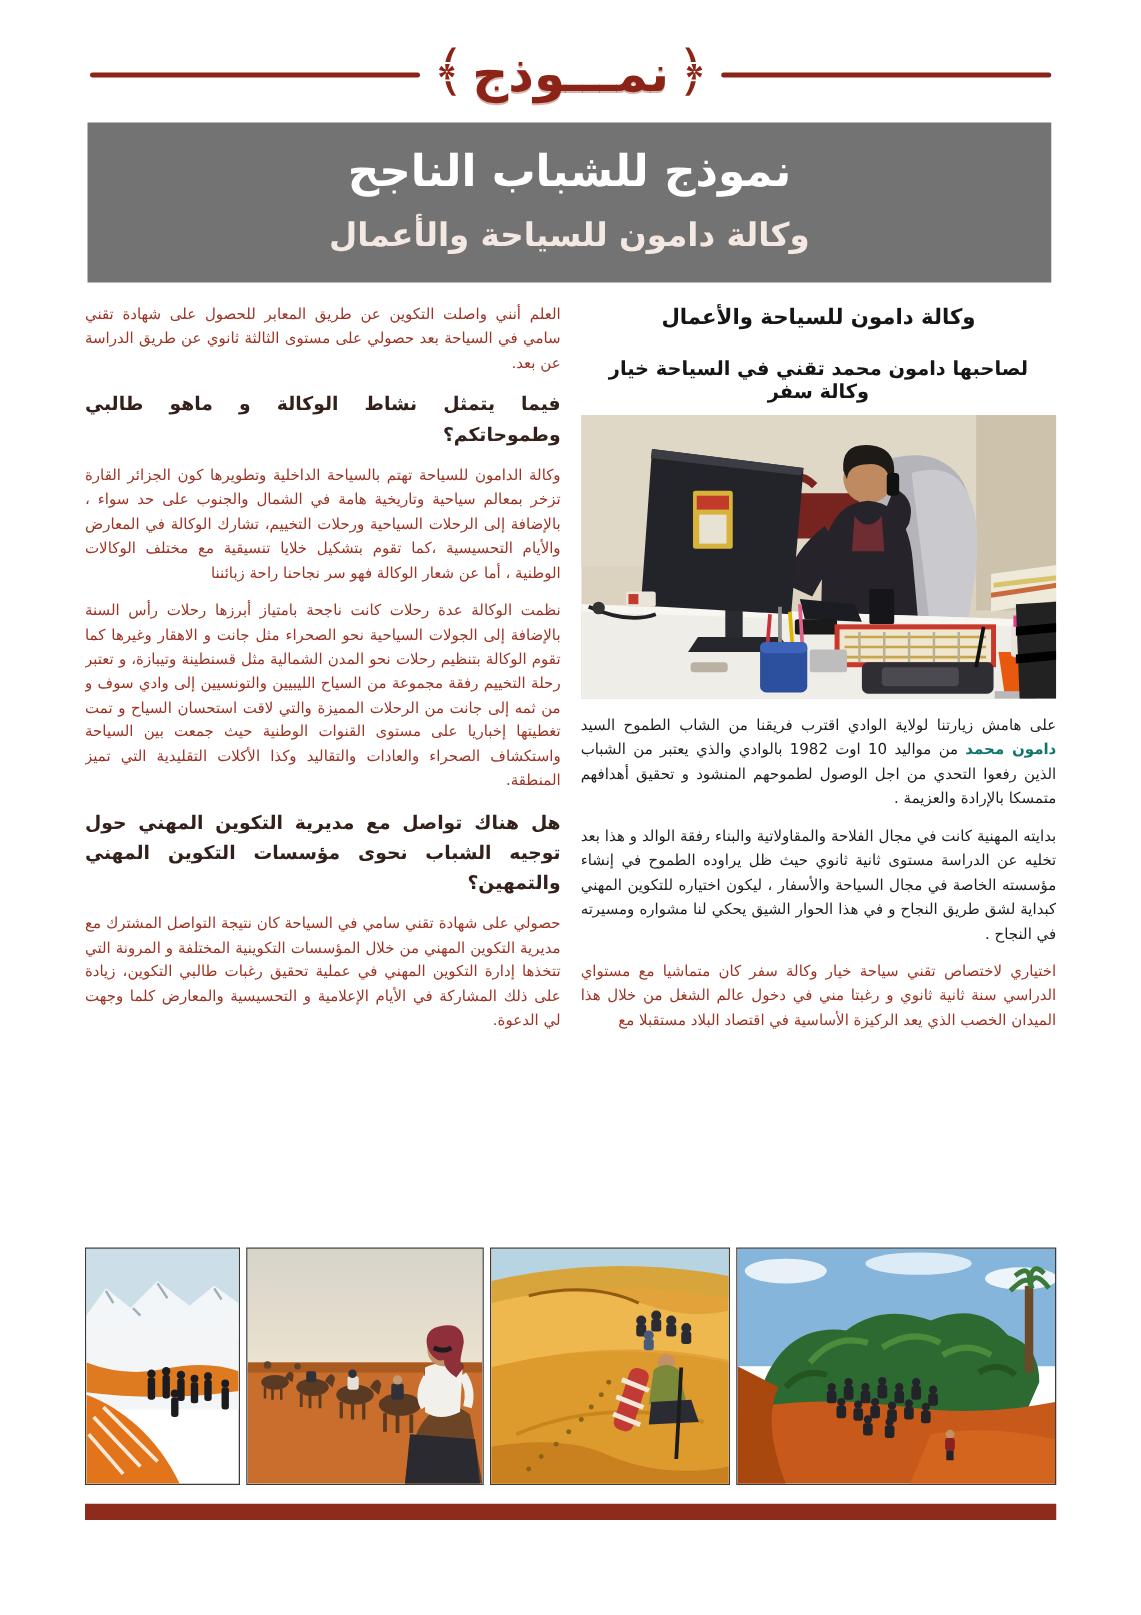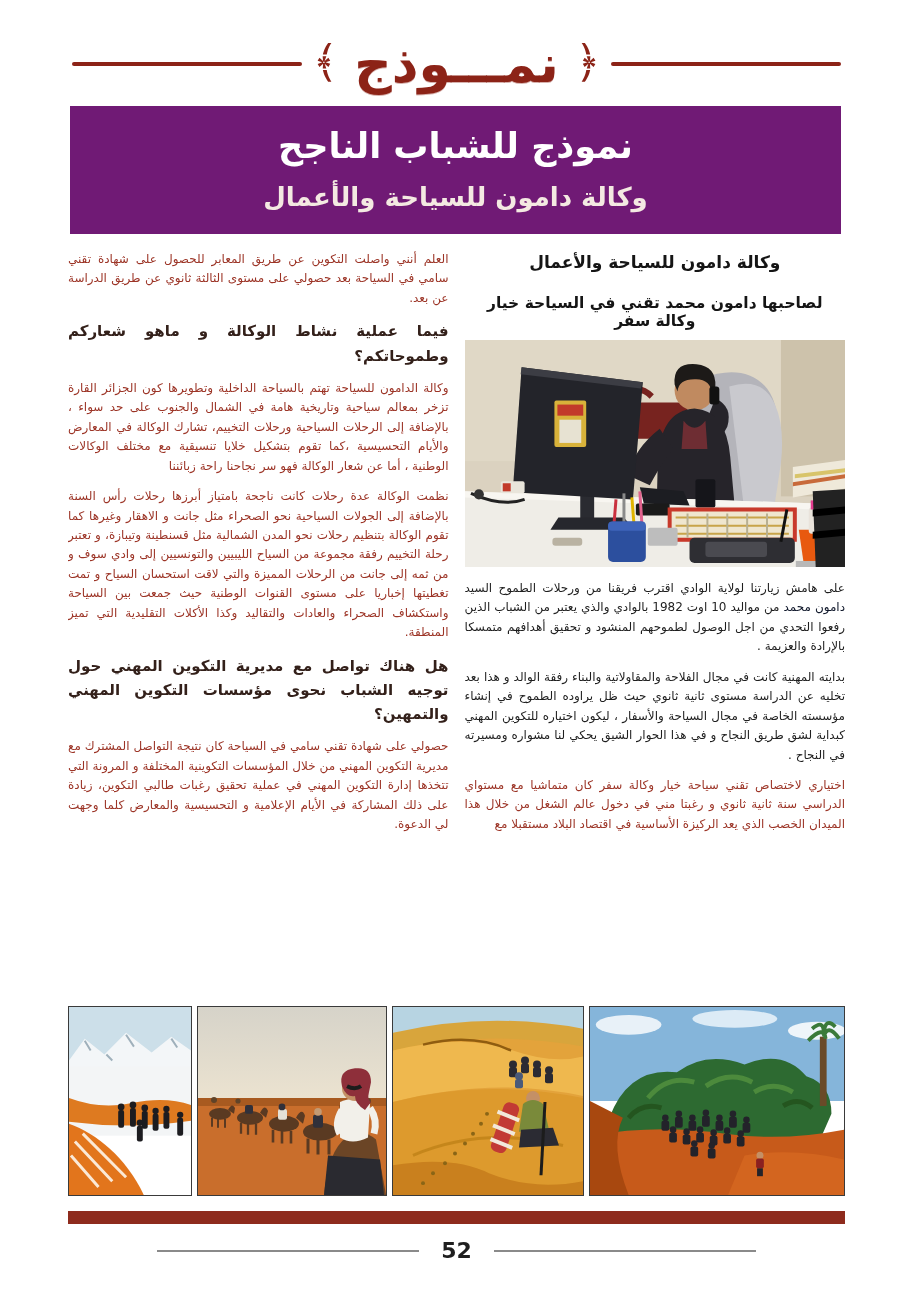--- a/index.html
+++ b/index.html
@@ -4,37 +4,37 @@
 <style>
   html,body{margin:0;padding:0;background:#ffffff;}
   body{width:913px;height:1292px;overflow:hidden;font-family:"DejaVu Sans",sans-serif;}
   .page{width:913px;height:1292px;position:relative;background:#fff;}
 
   
   .masthead{display:flex;align-items:center;padding:38px 72px 0 72px;direction:ltr;}
   .masthead .rule{flex:1;height:4px;background:#8c2317;border-radius:2px;}
   .ornament{display:flex;align-items:center;margin:0 10px;color:#8c2317;white-space:nowrap;}
   .ornament .bracket{font-size:44px;line-height:1;color:#8c2317;transform:translateY(-2px);}
-  .ornament .word{font-size:52px;font-weight:bold;line-height:1;margin:0 16px;letter-spacing:1px;
+  .ornament .word{font-size:40px;font-weight:bold;line-height:1;margin:0 6px;letter-spacing:1px;
     text-shadow:0 1px 0 rgba(140,35,23,.35);text-align:right;}
 
   
-  .banner{margin:16px 72px 0 70px;background:#701a75;color:#fff;text-align:center;
+  .banner{margin:16px 72px 0 70px;background:#737373;color:#fff;text-align:center;
     padding:20px 10px 22px 10px;}
   .banner h1{margin:0;font-size:35px;font-weight:bold;letter-spacing:1px;}
   .banner h2{margin:16px 0 0 0;font-size:26px;font-weight:bold;letter-spacing:1px;color:#f4e9e2;}
 
   
   .columns{display:flex;gap:16px;margin:16px 68px 0 68px;height:748px;overflow:hidden;}
   .col{flex:1;min-width:0;}
   .col p{margin:0 0 11px 0;font-size:12px;line-height:1.62;text-align:justify;}
   .col .q{font-weight:bold;color:#33201a;font-size:15px;}
   .col .red{color:#9c3426;}
   .col .black{color:#1e1e1e;}
-  .col .name{color:#0f172a;font-weight:normal;}
+  .col .name{color:#0f766e;font-weight:bold;}
   .col h3{margin:2px 0 6px 0;font-size:17px;font-weight:bold;color:#151515;text-align:center;}
   .col h4{margin:22px 0 10px 0;font-size:15.5px;font-weight:bold;color:#151515;text-align:center;}
 
   figure{margin:0;}
   .office-photo{margin:6px 0 12px 0;}
   .office-photo svg{display:block;width:100%;height:227px;}
 
   
   .photo-strip{display:flex;gap:5px;margin:8px 68px 0 68px;direction:ltr;}
   .photo-strip figure{height:190px;border:1px solid #3a3a3a;box-sizing:border-box;overflow:hidden;}
@@ -149,28 +149,28 @@
 
           <path d="M330 126 l53 -7 0 28 -53 9 z" fill="#efe9da"></path>
           <path d="M332 133 l51 -6 0 4 -51 6 z" fill="#d8c46a"></path>
           <path d="M330 141 l53 -8 0 4 -53 8 z" fill="#c86a3a"></path>
           <path d="M350 150 l33 -2 0 77 -30 0 z" fill="#222"></path>
           <path d="M350 168 l33 -3 0 7 -33 3 z" fill="#000"></path>
           <path d="M350 190 l33 -3 0 7 -33 3 z" fill="#000"></path>
         </svg>
       </figure>
 
-      <p class="black"><span>على هامش زيارتنا لولاية الوادي اقترب فريقنا من ورحلات الطموح السيد </span><span class="name">دامون محمد</span><span> من مواليد 10 اوت 1982 بالوادي والذي يعتبر من الشباب الذين رفعوا التحدي من اجل الوصول لطموحهم المنشود و تحقيق أهدافهم متمسكا بالإرادة والعزيمة .</span></p>
+      <p class="black"><span>على هامش زيارتنا لولاية الوادي اقترب فريقنا من الشاب الطموح السيد </span><span class="name">دامون محمد</span><span> من مواليد 10 اوت 1982 بالوادي والذي يعتبر من الشباب الذين رفعوا التحدي من اجل الوصول لطموحهم المنشود و تحقيق أهدافهم متمسكا بالإرادة والعزيمة .</span></p>
       <p class="black">بدايته المهنية كانت في مجال الفلاحة والمقاولاتية والبناء رفقة الوالد و هذا بعد تخليه عن الدراسة مستوى ثانية ثانوي حيث ظل يراوده الطموح في إنشاء مؤسسته الخاصة في مجال السياحة والأسفار ، ليكون اختياره للتكوين المهني كبداية لشق طريق النجاح و في هذا الحوار الشيق يحكي لنا مشواره ومسيرته في النجاح .</p>
       <p class="red">اختياري لاختصاص تقني سياحة خيار وكالة سفر كان متماشيا مع مستواي الدراسي سنة ثانية ثانوي و رغبتا مني في دخول عالم الشغل من خلال هذا الميدان الخصب الذي يعد الركيزة الأساسية في اقتصاد البلاد مستقبلا مع</p>
     </article>
 
     <article class="col">
       <p class="red">العلم أنني واصلت التكوين عن طريق المعابر للحصول على شهادة تقني سامي في السياحة بعد حصولي على مستوى الثالثة ثانوي عن طريق الدراسة عن بعد.</p>
-      <p class="q">فيما عملية نشاط الوكالة و ماهو شعاركم وطموحاتكم؟</p>
+      <p class="q">فيما يتمثل نشاط الوكالة و ماهو طالبي وطموحاتكم؟</p>
       <p class="red">وكالة الدامون للسياحة تهتم بالسياحة الداخلية وتطويرها كون الجزائر القارة تزخر بمعالم سياحية وتاريخية هامة في الشمال والجنوب على حد سواء ، بالإضافة إلى الرحلات السياحية ورحلات التخييم، تشارك الوكالة في المعارض والأيام التحسيسية ،كما تقوم بتشكيل خلايا تنسيقية مع مختلف الوكالات الوطنية ، أما عن شعار الوكالة فهو سر نجاحنا راحة زبائننا</p>
       <p class="red">نظمت الوكالة عدة رحلات كانت ناجحة بامتياز أبرزها رحلات رأس السنة بالإضافة إلى الجولات السياحية نحو الصحراء مثل جانت و الاهقار وغيرها كما تقوم الوكالة بتنظيم رحلات نحو المدن الشمالية مثل قسنطينة وتيبازة، و تعتبر رحلة التخييم رفقة مجموعة من السياح الليبيين والتونسيين إلى وادي سوف و من ثمه إلى جانت من الرحلات المميزة والتي لاقت استحسان السياح و تمت تغطيتها إخباريا على مستوى القنوات الوطنية حيث جمعت بين السياحة واستكشاف الصحراء والعادات والتقاليد وكذا الأكلات التقليدية التي تميز المنطقة.</p>
       <p class="q">هل هناك تواصل مع مديرية التكوين المهني حول توجيه الشباب نحوى مؤسسات التكوين المهني والتمهين؟</p>
       <p class="red">حصولي على شهادة تقني سامي في السياحة كان نتيجة التواصل المشترك مع مديرية التكوين المهني من خلال المؤسسات التكوينية المختلفة و المرونة التي تتخذها إدارة التكوين المهني في عملية تحقيق رغبات طالبي التكوين، زيادة على ذلك المشاركة في الأيام الإعلامية و التحسيسية والمعارض كلما وجهت لي الدعوة.</p>
     </article>
   </main>
 
   <section class="photo-strip">
 
     <figure class="ph-1">
@@ -342,19 +342,14 @@
           <circle cx="176" cy="150" r="3.6" fill="#c49066"></circle>
           <rect x="172" y="153" width="8" height="10" rx="2" fill="#8a2020"></rect>
           <rect x="173" y="163" width="6" height="8" fill="#23232a"></rect>
         </g>
       </svg>
     </figure>
   </section>
 
   <div class="bottom-bar"></div>
 
-  <footer class="footer">
-    <span class="line"></span>
-    <span class="pagenum">52</span>
-    <span class="line"></span>
-  </footer>
 
 </div>
 
 </body></html>

